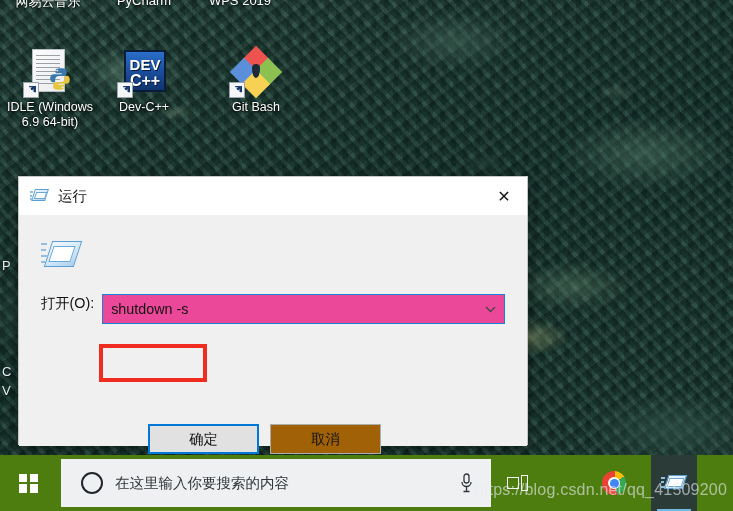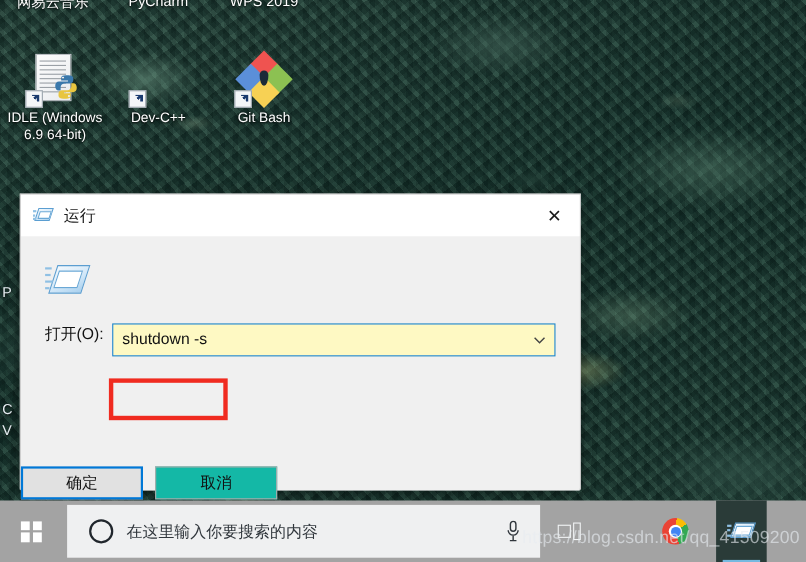--- a/index.html
+++ b/index.html
@@ -125,43 +125,43 @@
 
   #dlg-body { position: relative; height: 231px; background: #f0f0f0; }
 
   #desc-row { display: flex; padding: 20px 22px 0 22px; }
   .big-icon { width: 40px; height: 36px; position: relative; flex: 0 0 40px; margin-right: 20px; margin-top: 2px; }
   #desc-text { font-size: 14.3px; line-height: 22px; color: #111; width: 396px; }
 
   #open-row { display: flex; align-items: flex-start; padding: 21px 22px 0 22px; }
   #open-label { font-size: 14.3px; color: #111; margin-right: 8px; }
   #combo {
-    position: relative; flex: 1 1 auto; height: 30px; background: #fef9c3;
+    position: relative; flex: 1 1 auto; height: 30px; background: #ec4899;
     border: 1px solid #1883d7; display: flex; align-items: center;
   }
   #combo-value {
     flex: 1 1 auto; padding-left: 8px; font-size: 14.3px; color: #111;
     font-family: "Liberation Sans", sans-serif; border: none; outline: none;
     background: transparent; height: 100%;
   }
   #combo-arrow {
     width: 28px; height: 100%; display: flex; align-items: center; justify-content: center;
     color: #444; font-size: 11px; cursor: pointer;
   }
   #redbox {
     position: absolute; left: 80px; top: 129px; width: 108px; height: 38px;
     border: 4px solid #f02b20; pointer-events: none;
   }
 
   #btn-row {
     position: absolute; left: 0; right: 0; top: 209px;
-    display: flex; justify-content: flex-start; gap: 11px; padding-right: 17px;
+    display: flex; justify-content: center; gap: 11px; padding-right: 17px;
   }
   .dbtn {
-    width: 111px; height: 30px; background: #14b8a6; border: 1px solid #adadad;
+    width: 111px; height: 30px; background: #a16207; border: 1px solid #adadad;
     font-size: 14.3px; color: #111; cursor: pointer;
     font-family: "Liberation Sans", sans-serif;
   }
   .dbtn.primary { background: #e1e1e1; border: 2px solid #0078d7; }
 
   
   .runart { position: absolute; inset: 0; }
   .runart .w {
     position: absolute; left: 18%; top: 10%; width: 74%; height: 72%;
     background: linear-gradient(150deg,#f3f9fe 0%, #cfe6f8 60%, #a8d0ee 100%);
@@ -172,21 +172,21 @@
     position: absolute; left: 26%; top: 24%; width: 56%; height: 44%;
     background: #ffffff; border: 1.5px solid #6aa8d6; transform: skewX(-18deg);
   }
   .runart .s {
     position: absolute; left: 0; height: 2px; background: #8fc0e4;
   }
 
   
   #taskbar {
     position: absolute; left: 0; bottom: 0; width: 733px; height: 56px;
-    background: #a3a3a3; display: flex; align-items: center;
+    background: #4d7c0f; display: flex; align-items: center;
   }
   #start-btn {
     width: 57px; height: 56px; display: flex; align-items: center; justify-content: center;
     cursor: pointer;
   }
   .winlogo { width: 19px; height: 19px; display: grid; grid-template-columns: 1fr 1fr;
     grid-template-rows: 1fr 1fr; gap: 2.5px; }
   .winlogo i { background: #fff; display: block; }
 
   #search-box {
@@ -265,26 +265,30 @@
         <path d="M12.1 22.7c2.4 0 4.3-.6 4.3-2.6v-2.3h-6.2v-1h8.2c2 0 3.4-1.4 3.4-4 0-2.5-1.1-4.1-3.1-4.1h-1.8v2.7c0 2.1-1.7 3.6-3.8 3.6H8.3c-1.7 0-3.1 1.3-3.1 3v2.1c0 1.9 2 2.6 4.4 2.6h2.5zm2.6-1.4c-.6 0-1-.4-1-1s.4-1 1-1 1 .4 1 1-.4 1-1 1z" fill="#e8c53f"></path>
       </svg>
       <span class="shortarrow"></span>
     </div>
     <span class="lbl">IDLE (Windows</span>
     <span class="lbl">6.9 64-bit)</span>
   </div>
 
   <div class="dicon" style="left:96px;top:48px;">
     <div class="glyph">
+      <div class="ic-dev">
+        <span class="d1">DEV</span>
+        <span class="d2">C++</span>
+      </div>
       <span class="shortarrow"></span>
     </div>
     <span class="lbl">Dev-C++</span>
   </div>
 
-  <div class="dicon" style="left:192px;top:48px;">
+  <div class="dicon" style="left:208px;top:48px;">
     <div class="glyph">
       <div class="ic-git">
         <span class="g-red"></span>
           <span class="g-blue"></span>
         <span class="g-green"></span>
           <span class="g-yellow"></span>
         <span class="pin"></span>
       </div>
       <span class="shortarrow"></span>
     </div>

